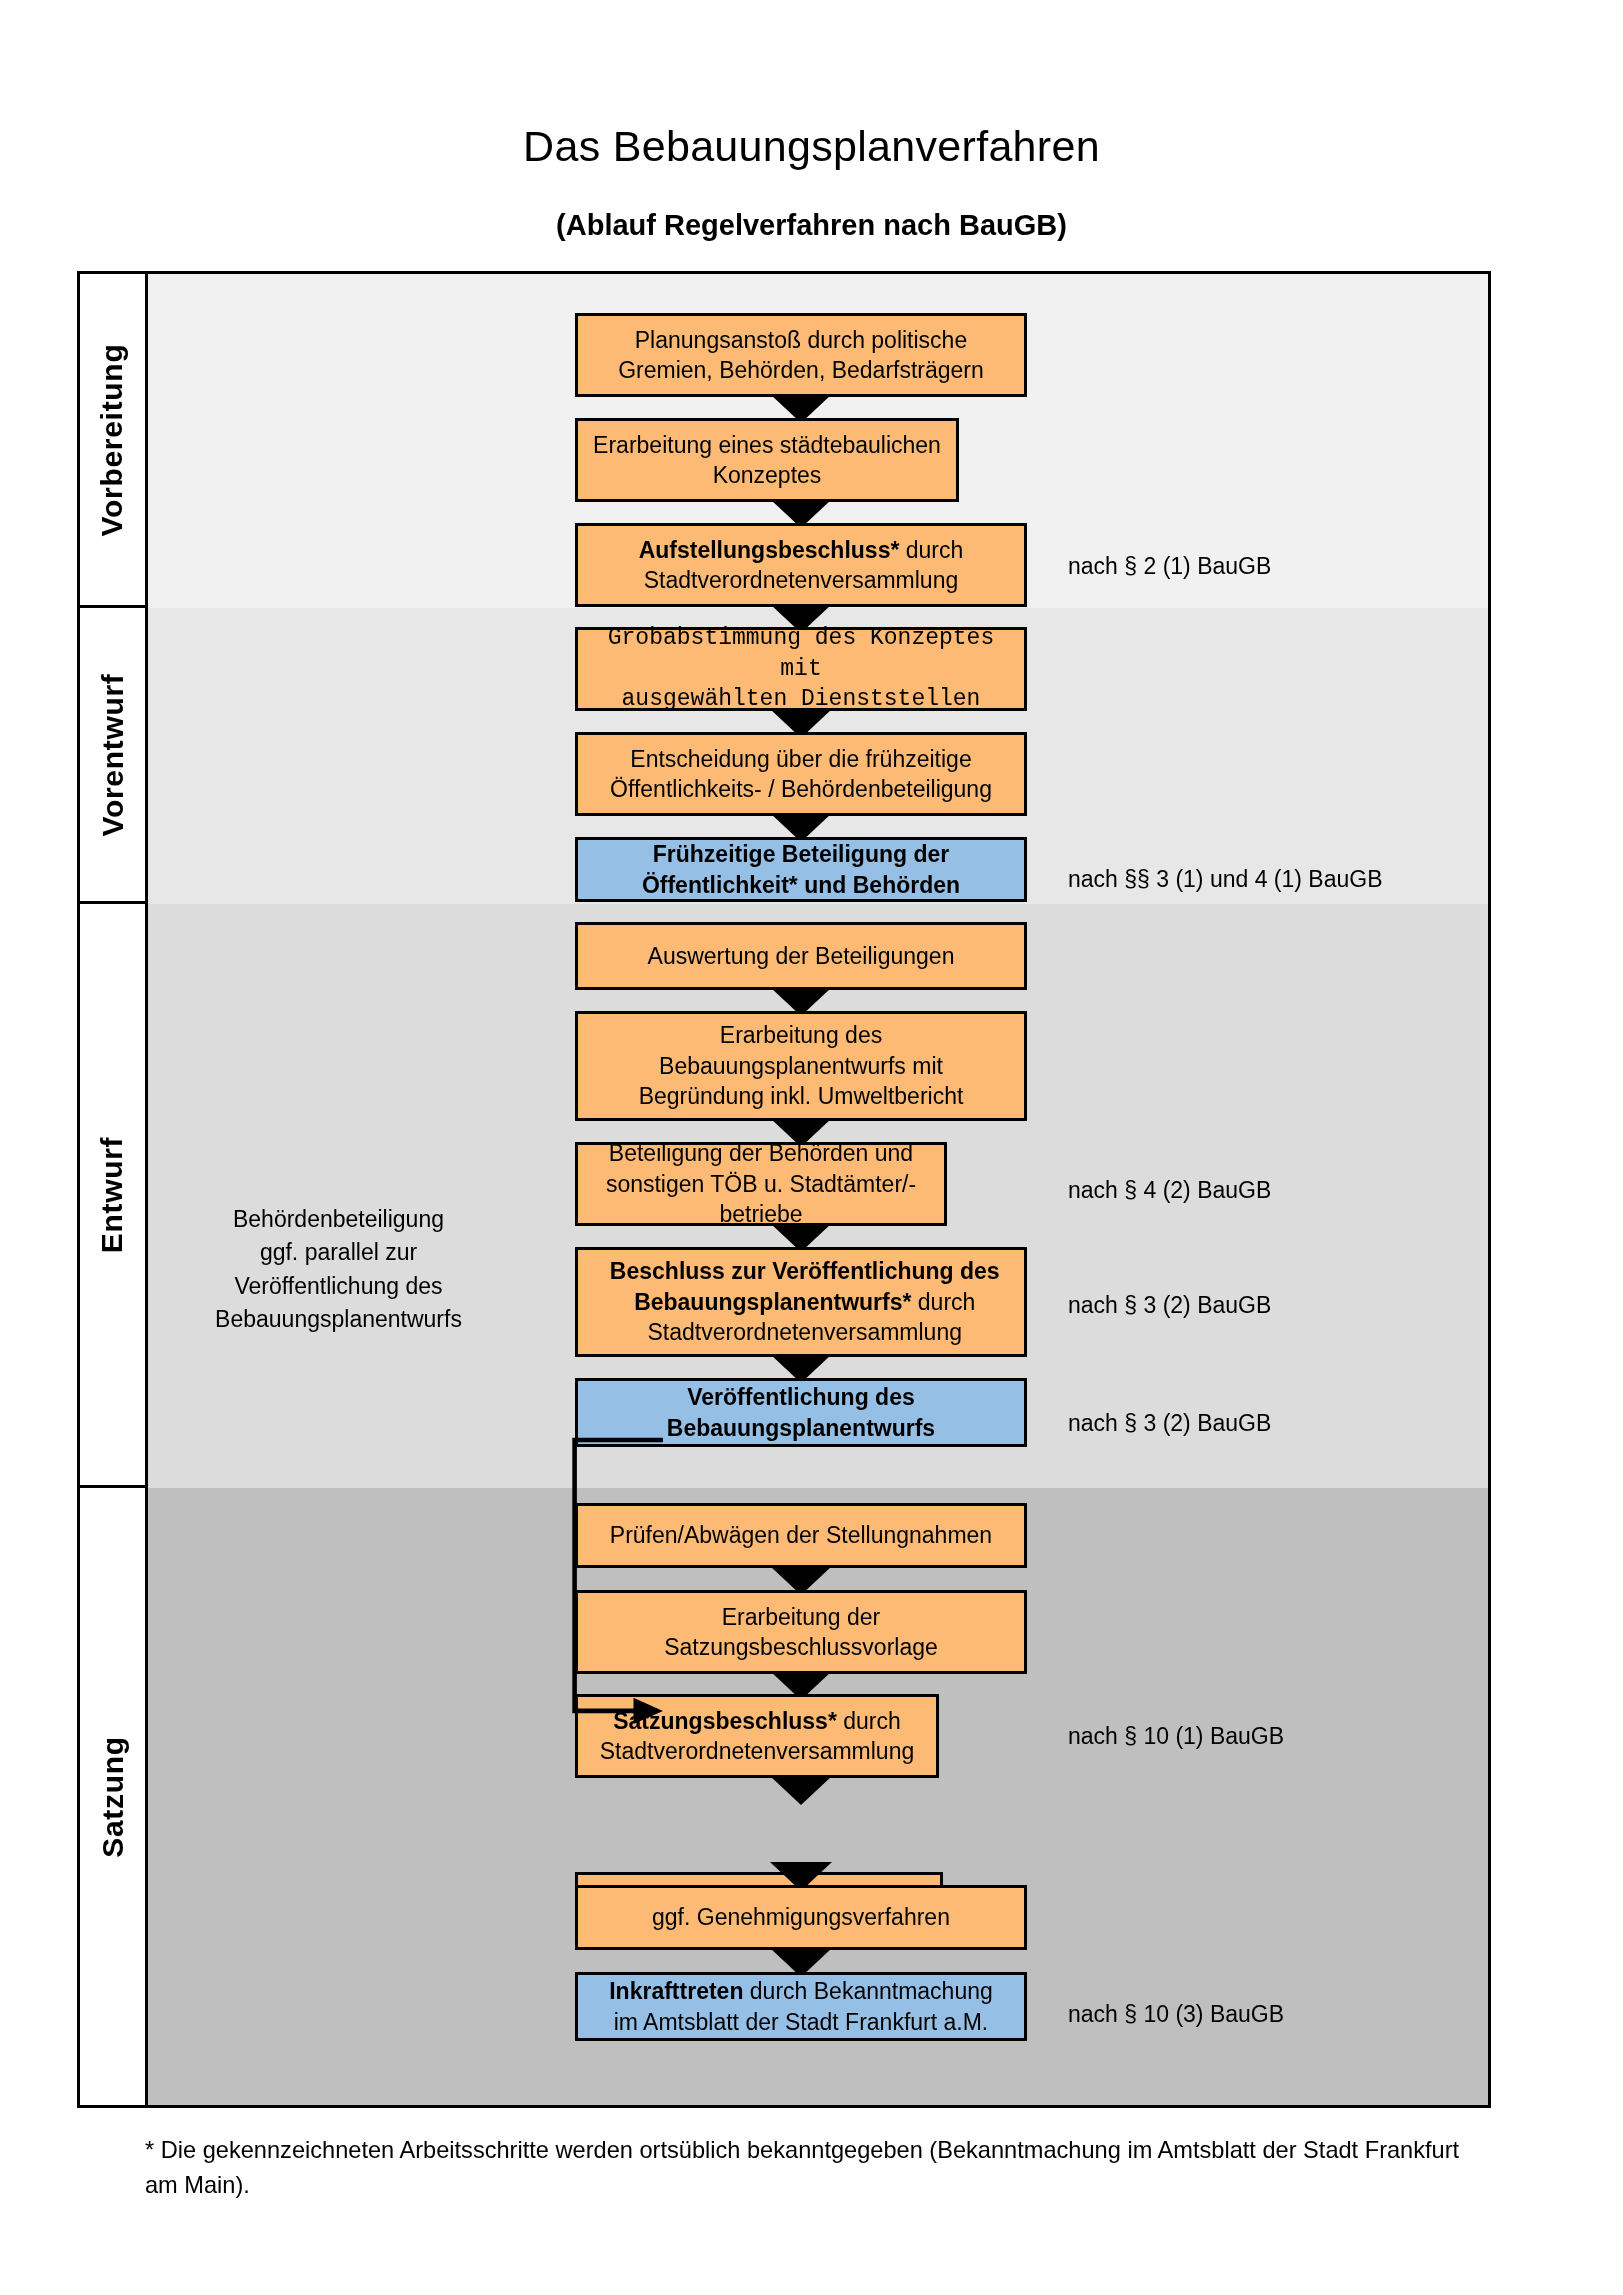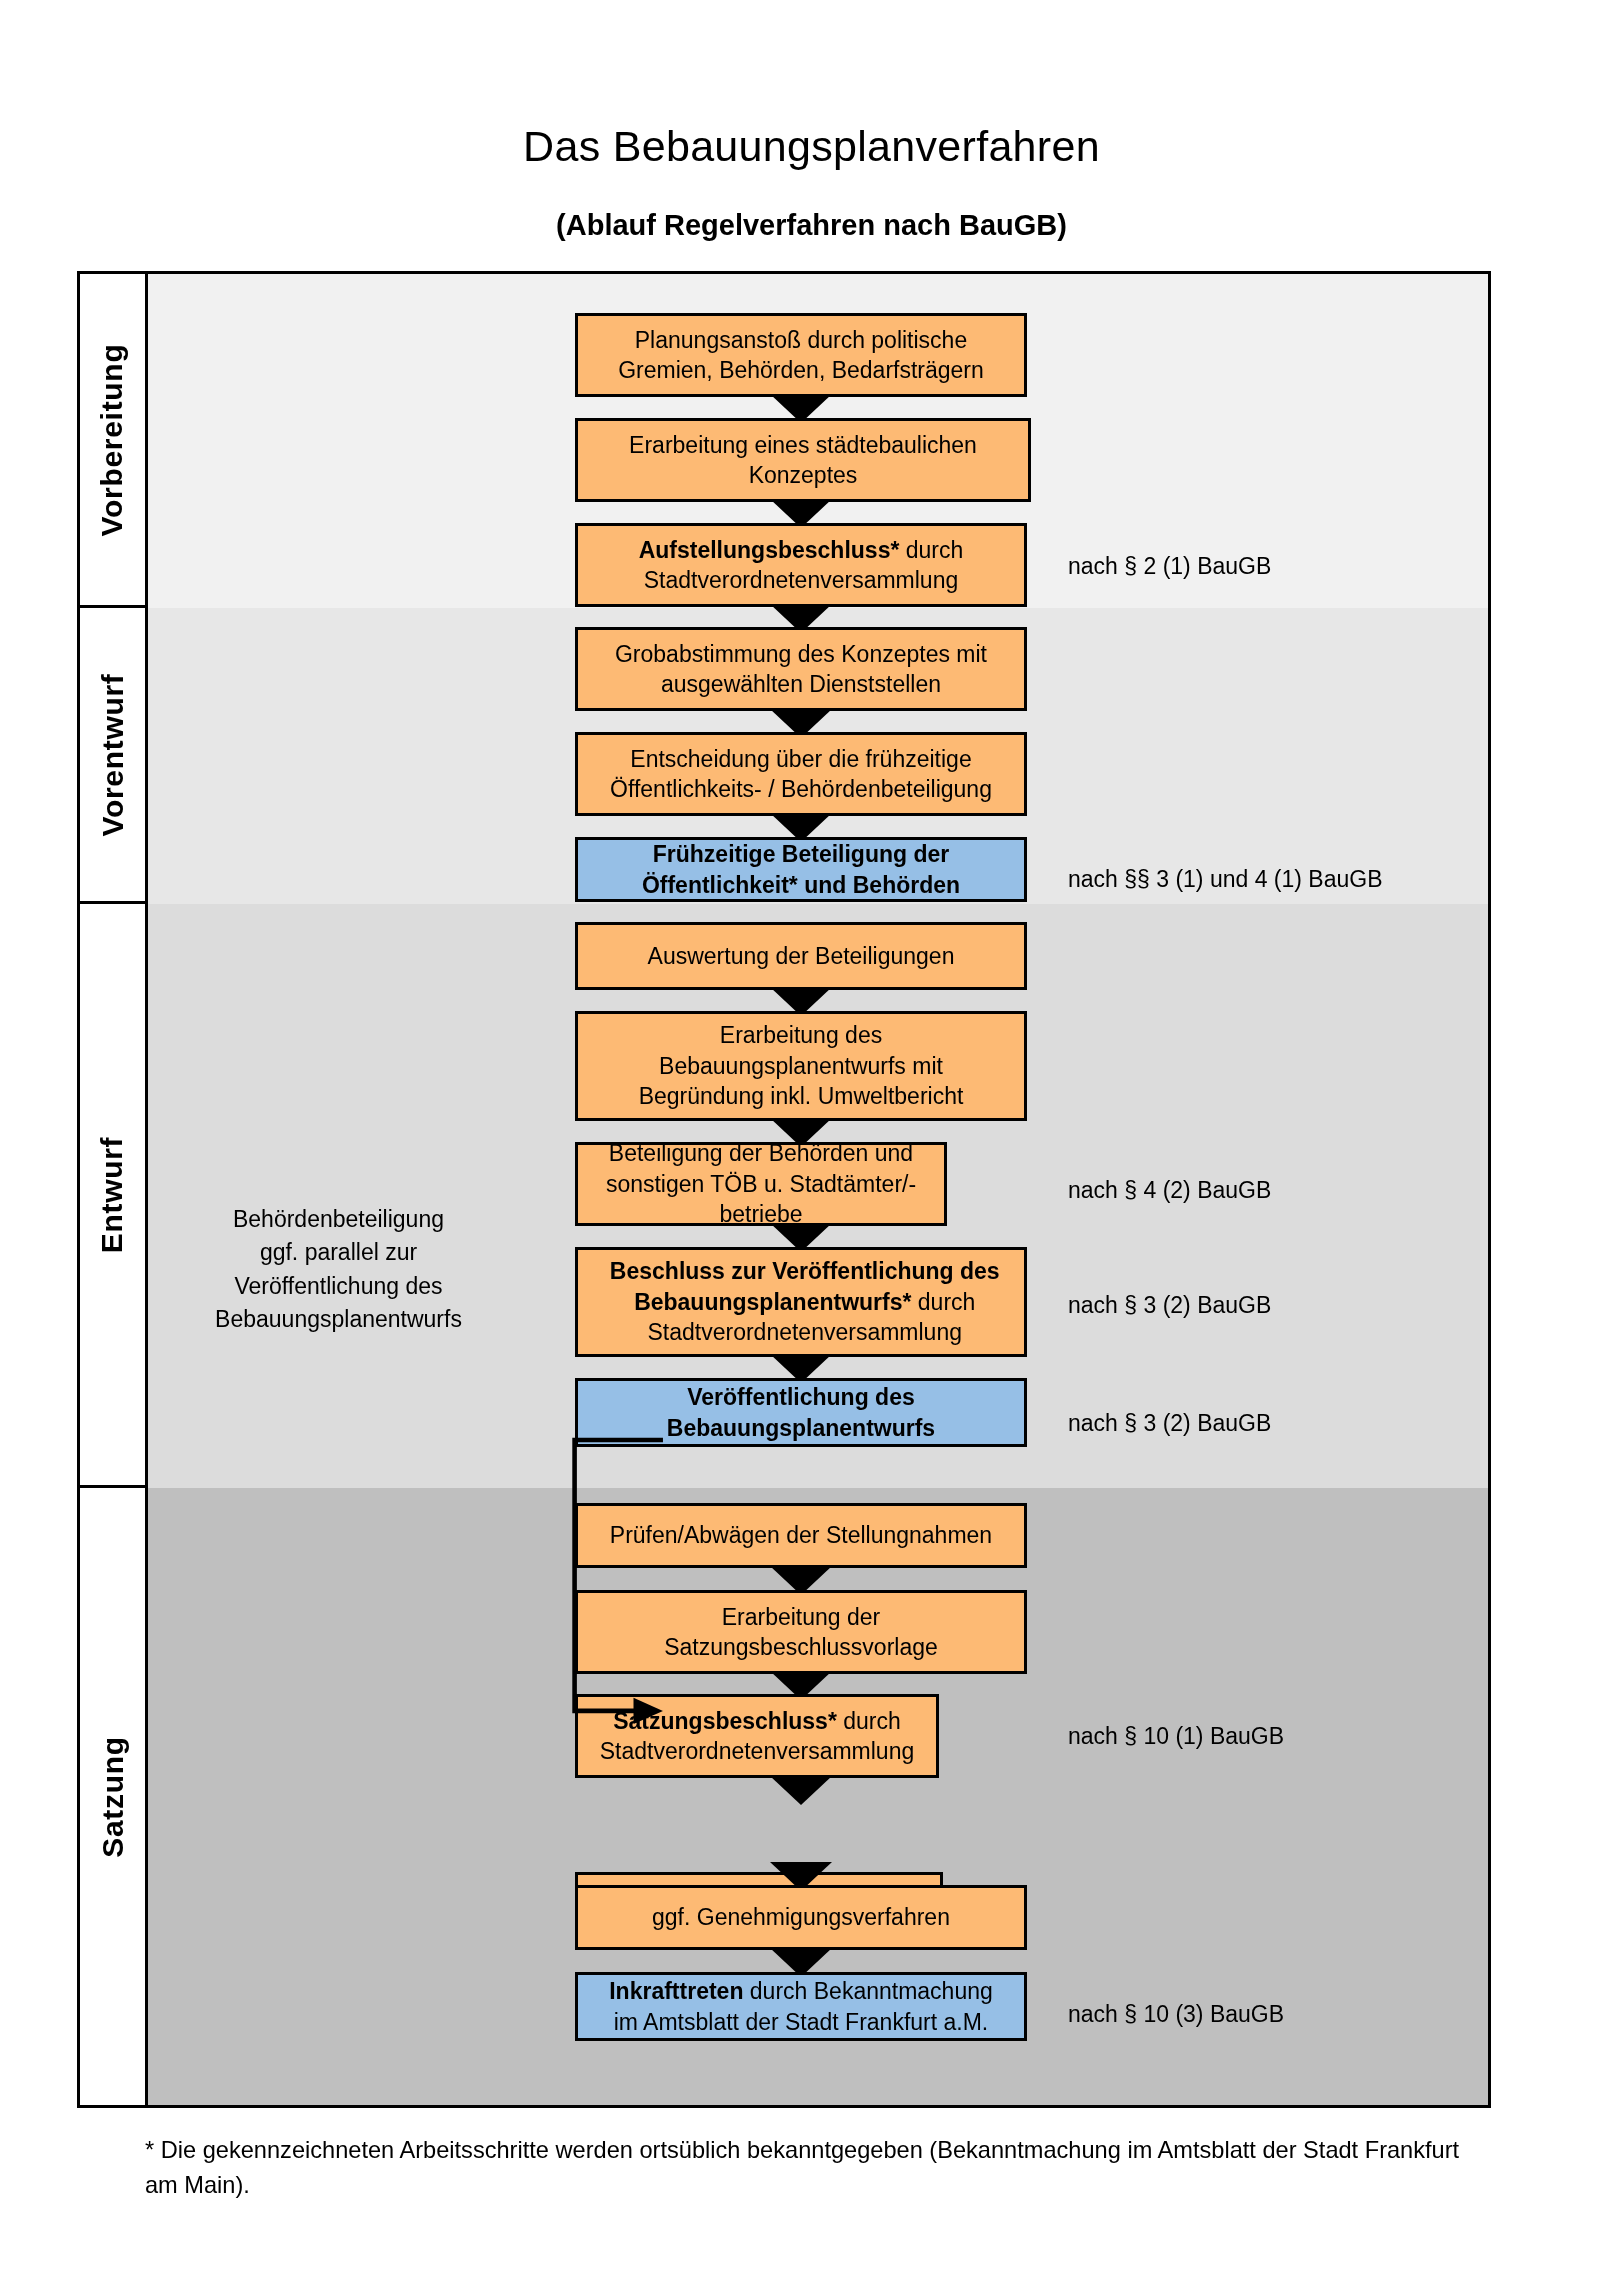--- a/index.html
+++ b/index.html
@@ -98,37 +98,37 @@
   </div>
 
   <div class="node" style="left:495px;top:39px;width:452px;height:84px;">
     <span>
       <span>Planungsanstoß durch politische</span><br>
       <span>Gremien, Behörden, Bedarfsträgern</span>
     </span>
   </div>
   <div class="down-arrow" style="left:690px;top:120px;"></div>
 
-  <div class="node" style="left:495px;top:144px;width:456px;height:84px;">
+  <div class="node" style="left:495px;top:144px;width:384px;height:84px;">
     <span>
       <span>Erarbeitung eines städtebaulichen</span><br>
       <span>Konzeptes</span>
     </span>
   </div>
   <div class="down-arrow" style="left:690px;top:225px;"></div>
 
   <div class="node" style="left:495px;top:249px;width:452px;height:84px;">
     <span>
       <b>Aufstellungsbeschluss*</b><span> durch</span><br>
       <span>Stadtverordnetenversammlung</span>
     </span>
   </div>
   <div class="down-arrow" style="left:690px;top:330px;"></div>
 
-  <div class="node" style="left:495px;top:353px;width:452px;height:84px;">
+  <div class="node" style="left:495px;top:353px;width:452px;height:84px;font-family:Liberation Mono, monospace;">
     <span>
       <span>Grobabstimmung des Konzeptes mit</span><br>
       <span>ausgewählten Dienststellen</span>
     </span>
   </div>
   <div class="down-arrow" style="left:690px;top:435px;"></div>
 
   <div class="node" style="left:495px;top:458px;width:452px;height:84px;text-align:center;">
     <span>
       <span>Entscheidung über die frühzeitige</span><br>

